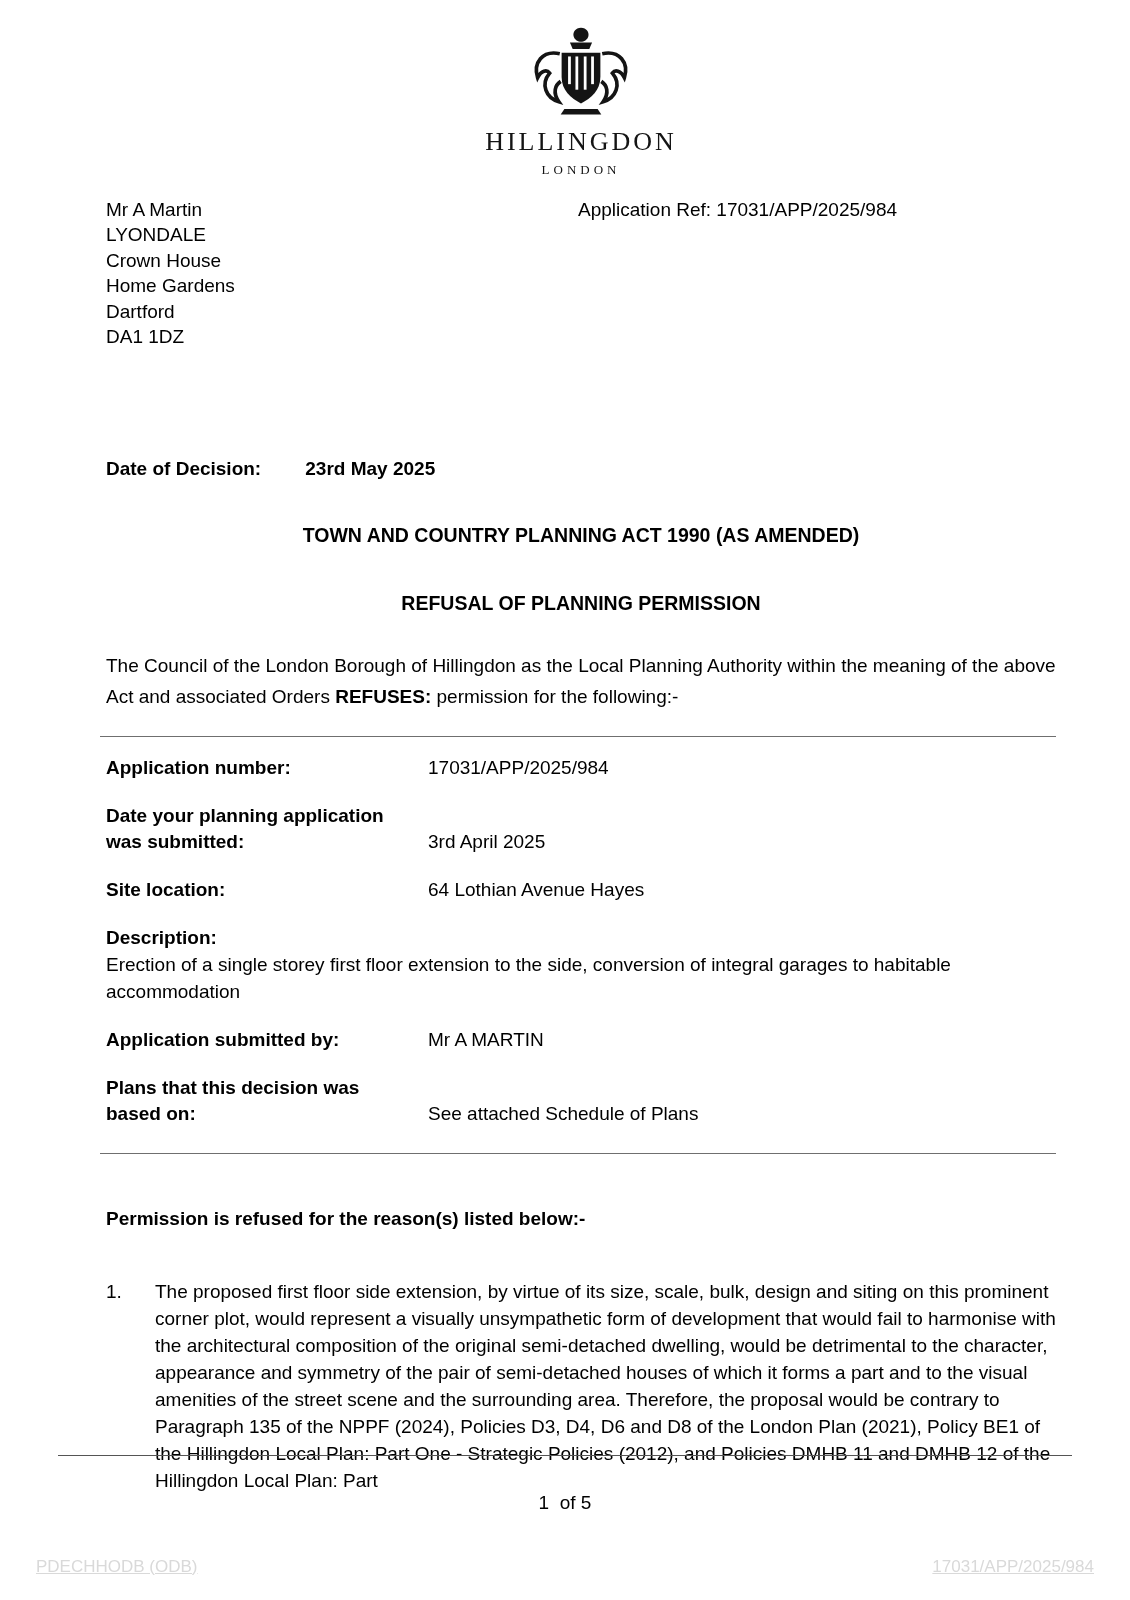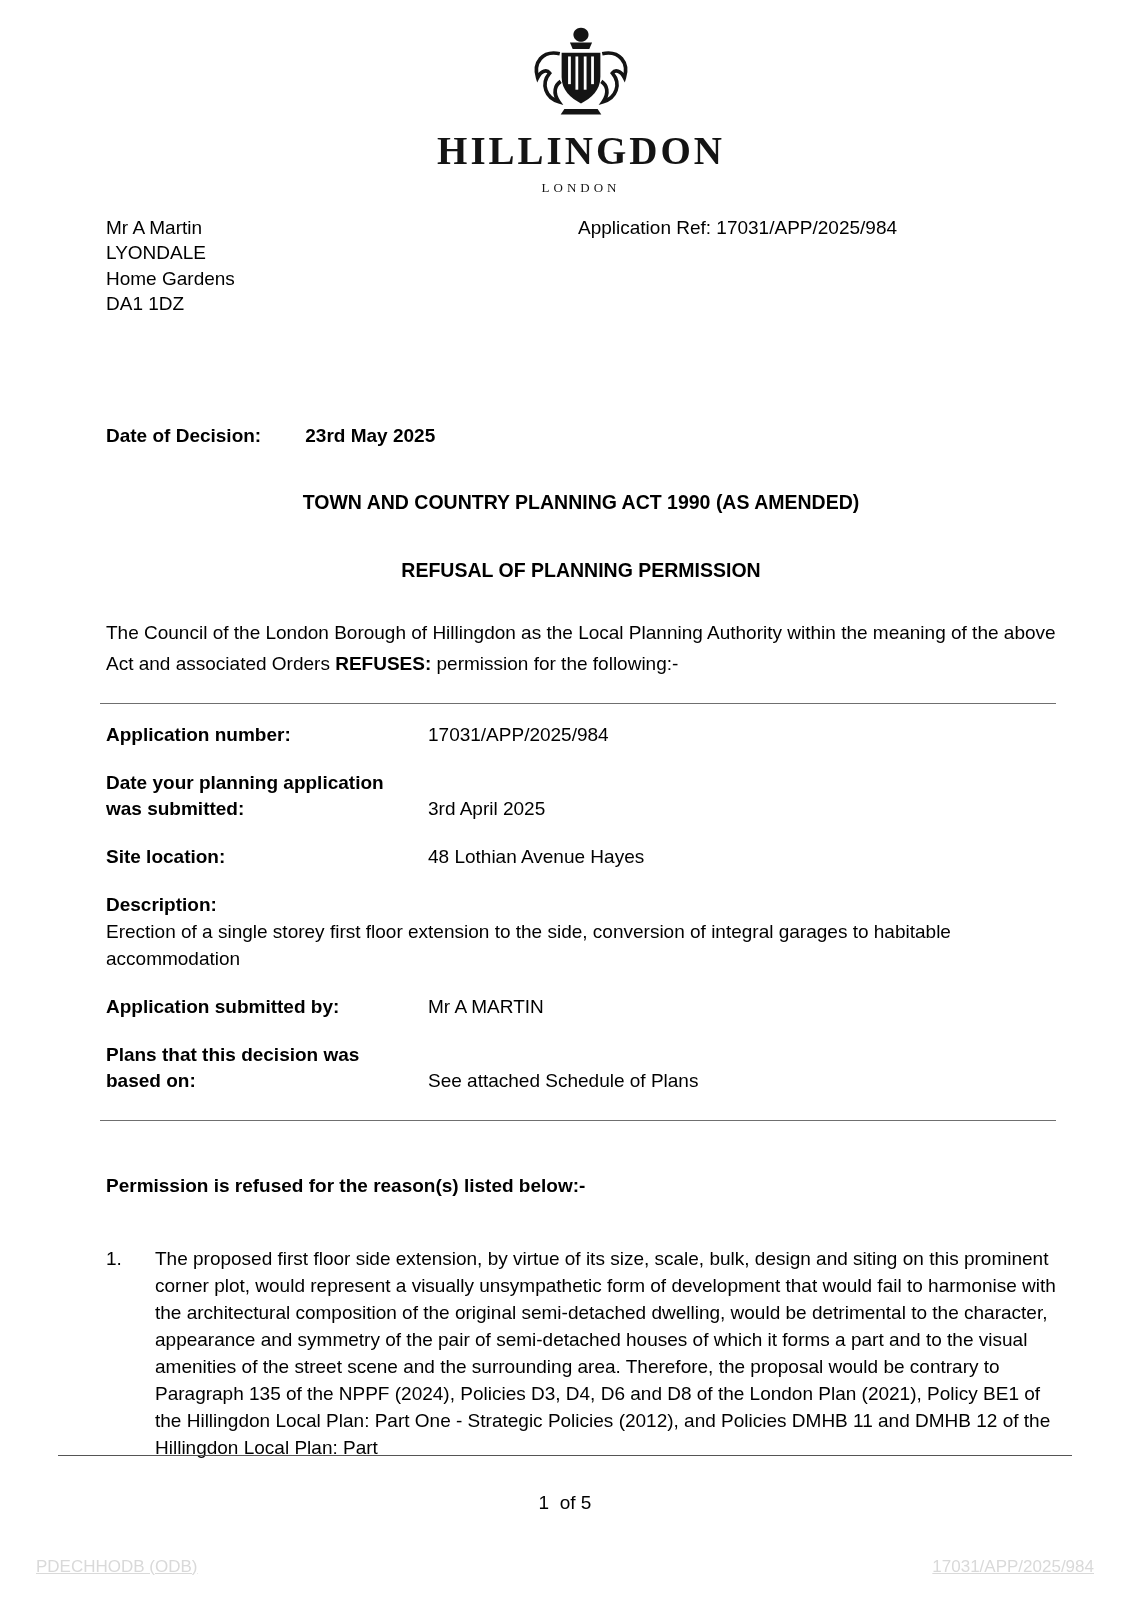--- a/index.html
+++ b/index.html
@@ -10,21 +10,21 @@
     font-family: "Liberation Sans", sans-serif;
     font-size: 19px; color: #000; line-height: 1.38;
   }
   .page { padding: 26px 74px 0 106px; }
 
   
   .logo-block { text-align: center; margin-bottom: 18px; }
   .crest { display: block; margin: 0 auto 2px auto; }
   .wordmark {
     font-family: "Liberation Serif", serif;
-    font-size: 39px; letter-spacing: 3px; font-weight: 700; color: #141414;
+    font-size: 26px; letter-spacing: 3px; font-weight: 400; color: #141414;
   }
   .wordmark-sub {
     font-family: "Liberation Serif", serif;
     font-size: 13px; letter-spacing: 4px; color: #141414; margin-top: 1px;
   }
 
   
   .header-row { display: flex; }
   .recipient { flex: 1; }
   .recipient div { line-height: 25.5px; }
@@ -107,21 +107,23 @@
       </g>
     </svg>
     <div class="wordmark">HILLINGDON</div>
     <div class="wordmark-sub">LONDON</div>
   </div>
 
   <div class="header-row">
     <div class="recipient">
       <div>Mr A Martin</div>
       <div>LYONDALE</div>
+      <div>Crown House</div>
       <div>Home Gardens</div>
+      <div>Dartford</div>
       <div>DA1 1DZ</div>
     </div>
     <div class="app-ref">Application Ref: 17031/APP/2025/984</div>
   </div>
 
   <div class="decision-row">
     <span class="lbl">Date of Decision:</span>
     <span>23rd May 2025</span>
   </div>
 
@@ -141,21 +143,21 @@
       <div class="detail-value">17031/APP/2025/984</div>
     </div>
 
     <div class="detail-row align-end">
       <div class="detail-label">Date your planning application was submitted:</div>
       <div class="detail-value">3rd April 2025</div>
     </div>
 
     <div class="detail-row">
       <div class="detail-label">Site location:</div>
-      <div class="detail-value">48 Lothian Avenue Hayes</div>
+      <div class="detail-value">64 Lothian Avenue Hayes</div>
     </div>
 
     <div class="description-block">
       <div class="detail-label">Description:</div>
       <div class="description-text">Erection of a single storey first floor extension to the side, conversion of integral garages to habitable accommodation</div>
     </div>
 
     <div class="detail-row">
       <div class="detail-label">Application submitted by:</div>
       <div class="detail-value">Mr A MARTIN</div>

